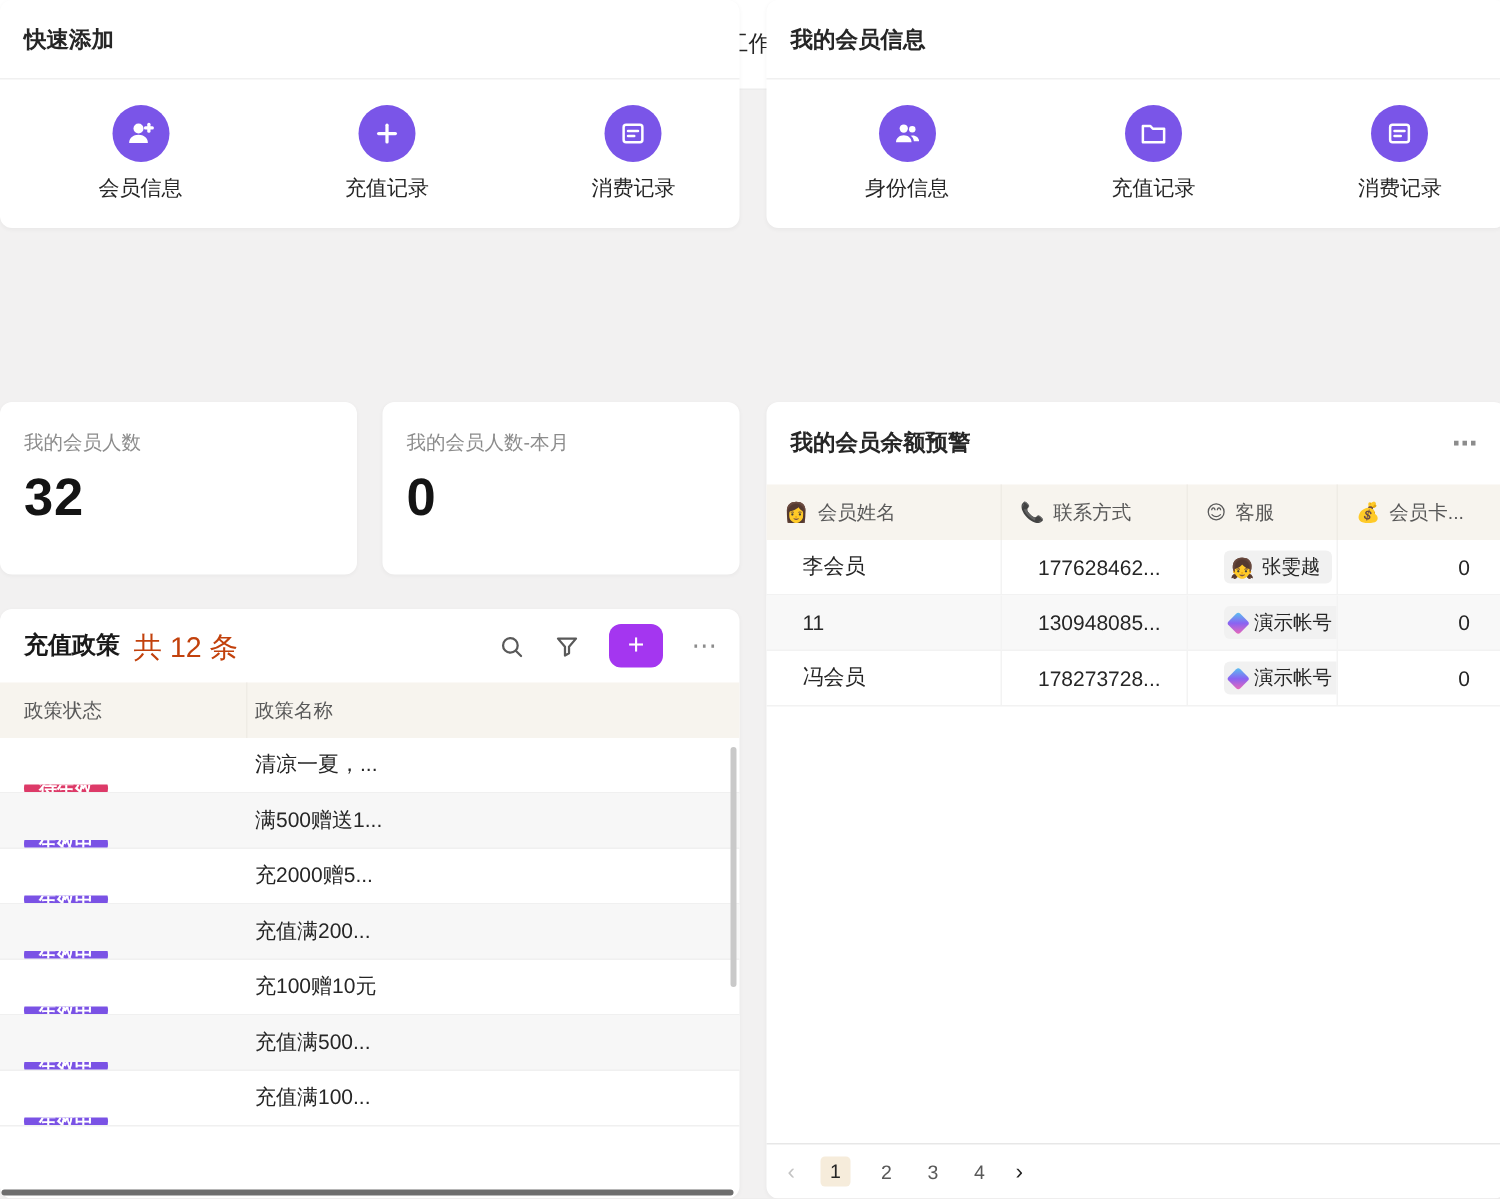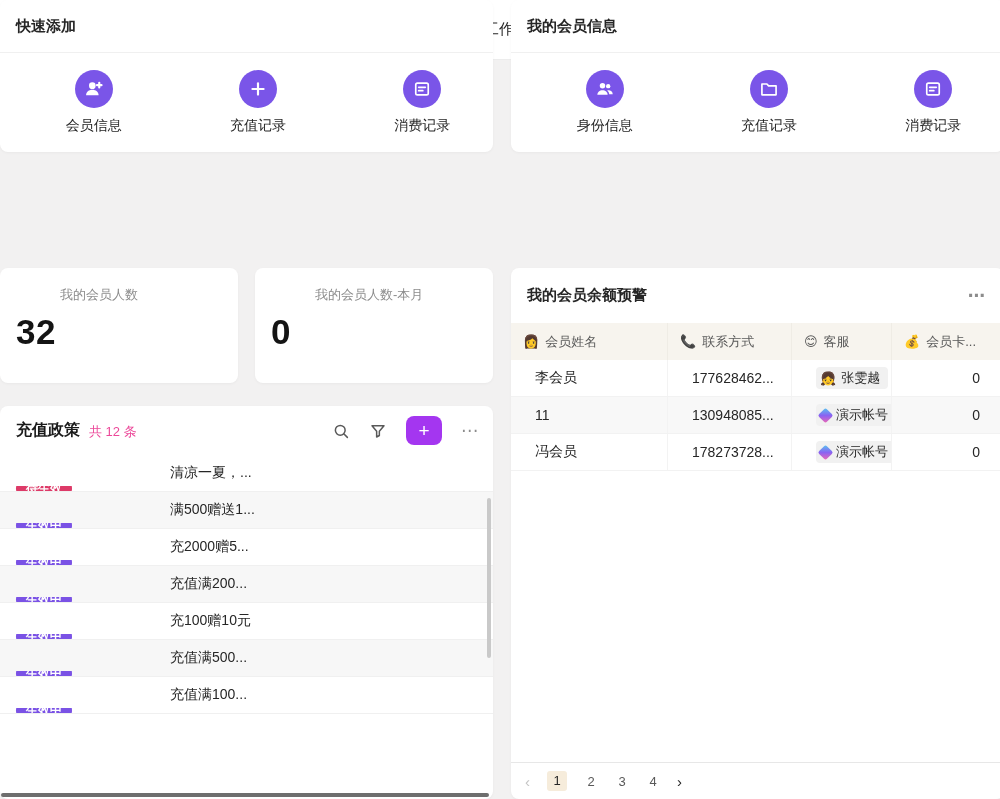--- a/index.html
+++ b/index.html
@@ -25,21 +25,21 @@
   .card-member  { left:511px; top:88; width:493px; height:152px; }
   .icon-row { display:flex; justify-content:space-around; align-items:center; height:98px; }
   .quick-item { display:flex; flex-direction:column; align-items:center; gap:9px; cursor:pointer;margin-left:23px; }
   .circle { width:38px; height:38px; border-radius:50%; background:#7a55e8; display:flex; align-items:center; justify-content:center; }
   .qlabel { font-size:14px; color:#262626; }
 
   
   .card-stat1 { left:0;    top:268px; width:238px; height:115px; }
   .card-stat2 { left:255px; top:268px; width:238px; height:115px; }
   .stat-inner { padding:18px 16px; }
-  .stat-label { font-size:13px; color:#8c8c8c;margin-left:44px; }
+  .stat-label { font-size:13px; color:#8c8c8c; }
   .stat-value { margin-top:8px; font-size:35px; font-weight:700; color:#141414; letter-spacing:.5px; }
 
   
   .card-balance { left:511px; top:268px; width:493px; height:531px; }
   .b-head { height:55px; display:flex; align-items:center; padding:0 18px 0 16px; font-size:15px; font-weight:600; color:#262626; }
   .b-grid { display:grid; grid-template-columns:157px 124px 100px 1fr; }
   .b-thead { background:#f7f4ee; height:37px; }
   .b-hcell { display:flex; align-items:center; gap:6px; padding:0 12px; font-size:13px; color:#595959;
              border-right:1px solid #efece5; overflow:hidden; white-space:nowrap; }
   .b-hcell:last-child { border-right:none; }
@@ -59,21 +59,21 @@
   .pg { cursor:pointer; min-width:14px; text-align:center; }
   .pg.current { background:#f6ecdb; color:#262626; width:20px; height:20px; line-height:20px; border-radius:3px; }
   .pg-arrow { cursor:pointer; font-size:15px; }
   .pg-arrow.prev { color:#c4c4c4; }
   .pg-arrow.next { color:#262626; }
 
   
   .card-policy { left:0; top:406px; width:493px; height:393px; }
   .p-head { height:49px; display:flex; align-items:center; padding:0 14px 0 16px; }
   .p-title { font-size:16px; font-weight:700; color:#1a1a1a; }
-  .p-count { font-size:13px; color:#ec4899; margin-left:9px; margin-top:3px; }
+  .p-count { font-size:19px; color:#c2410c; margin-left:9px; margin-top:3px; }
   .p-controls { margin-left:auto; display:flex; align-items:center; gap:19px; }
   .tool-icon { display:flex; cursor:pointer; }
   .add-btn { width:36px; height:29px; border-radius:8px; background:#a436f0; color:#fff; border:none;
              font-size:19px; line-height:27px; text-align:center; cursor:pointer; font-weight:400; }
   .p-grid { display:grid; grid-template-columns:165px 1fr; }
   .p-thead { background:#f7f4ee; height:37px; }
   .p-hcell { display:flex; align-items:center; font-size:13px; color:#595959; }
   .p-hcell.c1 { padding-left:16px; border-right:1px solid #efece5; }
   .p-hcell.c2 { padding-left:5px; }
   .p-row { height:37px; border-bottom:1px solid #f0f0f0; cursor:pointer; }
@@ -275,20 +275,24 @@
         <span class="tool-icon">
           <svg width="18" height="18" viewBox="0 0 24 24" fill="none" stroke="#595959" stroke-width="2" stroke-linejoin="round">
               <path d="M4 5h16l-6.2 7.2V18l-3.6 2v-7.8z"></path>
             </svg>
         </span>
         <button class="add-btn">+</button>
         <span class="more-dots" style="margin-left:0;">⋯</span>
       </div>
     </div>
 
+    <div class="p-grid p-thead">
+      <div class="p-hcell c1">政策状态</div>
+      <div class="p-hcell c2">政策名称</div>
+    </div>
 
     <div class="p-grid p-row">
       <div class="p-cell c1">
           <span class="badge b-pending">待生效</span>
         </div>
       <div class="p-cell c2">清凉一夏，...</div>
     </div>
     <div class="p-grid p-row alt">
       <div class="p-cell c1">
           <span class="badge b-active">生效中</span>

